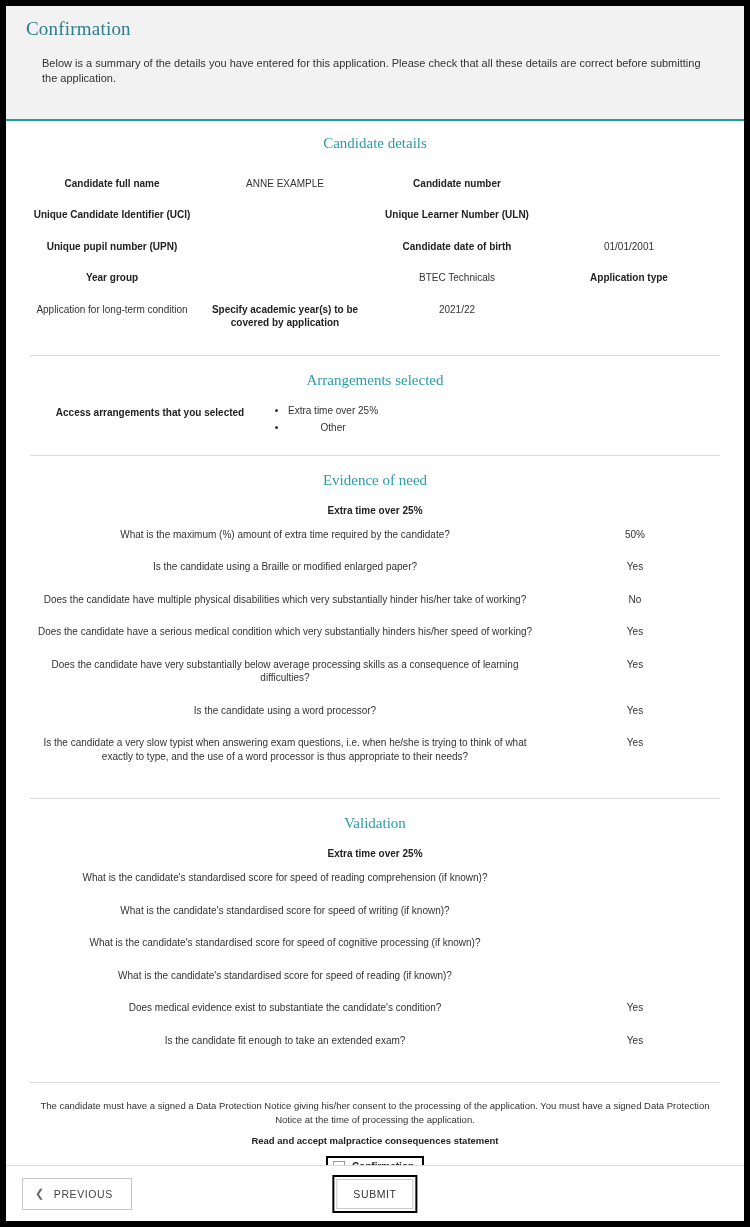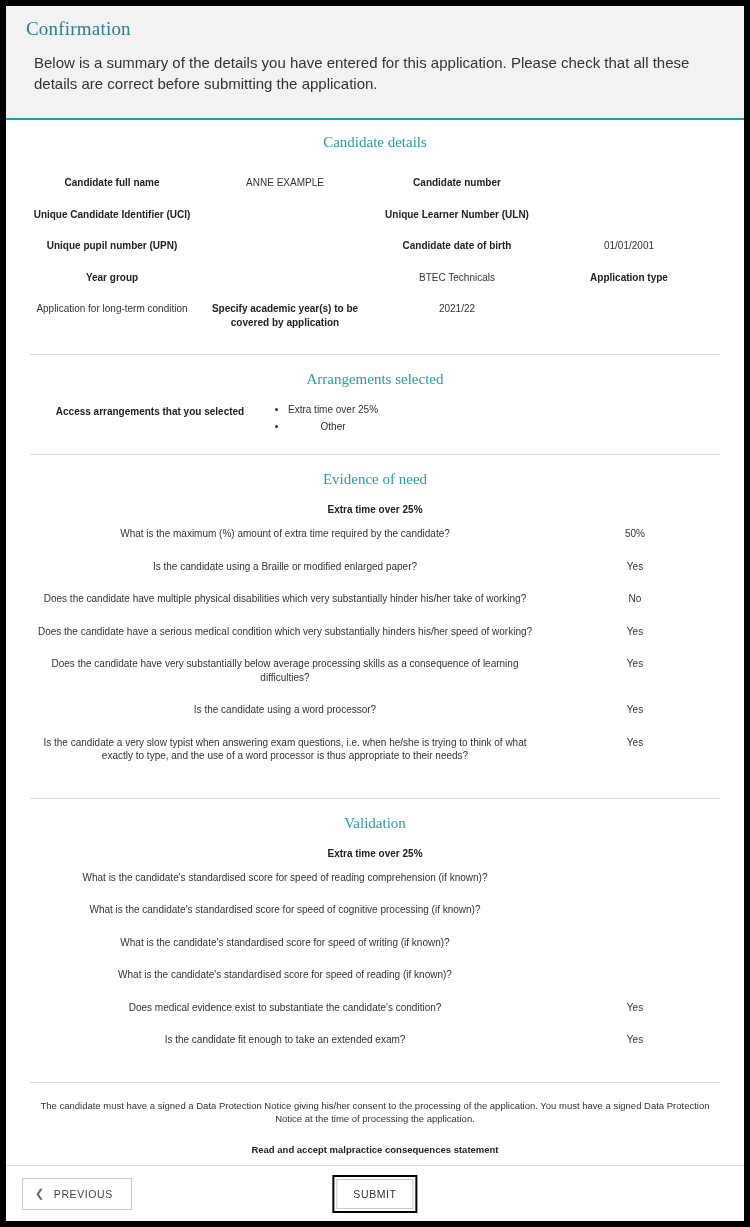--- a/index.html
+++ b/index.html
@@ -29,22 +29,22 @@
   }
   .header h1 {
     margin: 0 0 12px 0;
     font-family: "Liberation Serif", serif;
     font-size: 19px;
     font-weight: normal;
     color: #2a7d8c;
     letter-spacing: 0.2px;
   }
   .header p {
-    margin: 8px;
-    font-size: 15px;
+    margin: 16px;
+    font-size: 11px;
     color: #333;
     line-height: 1.4;
   }
   .body {
     padding: 14px 24px 0 24px;
     text-align: center;
   }
   .section-title {
     font-family: "Liberation Serif", serif;
     font-size: 15px;
@@ -117,21 +117,21 @@
     padding-right: 10px;
   }
   .qa-a {
     flex: 1 1 auto;
   }
   
   .statement {
     font-size: 9.5px;
     color: #333;
     line-height: 1.45;
-    margin-bottom: 18px;
+    margin-bottom: 8px;
   }
   .malpractice {
     font-size: 9.5px;
     font-weight: bold;
     color: #222;
     margin-bottom: 10px;
   }
   .confirm-box {
     display: inline-flex;
     align-items: center;
@@ -300,25 +300,25 @@
 
       <div class="section">
         <div class="section-title">Validation</div>
         <div class="sub-head">Extra time over 25%</div>
 
         <div class="qa-row">
           <div class="qa-q">What is the candidate's standardised score for speed of reading comprehension (if known)?</div>
           <div class="qa-a"></div>
         </div>
         <div class="qa-row">
+          <div class="qa-q">What is the candidate's standardised score for speed of writing (if known)?</div>
+          <div class="qa-a"></div>
+        </div>
+        <div class="qa-row">
           <div class="qa-q">What is the candidate's standardised score for speed of cognitive processing (if known)?</div>
-          <div class="qa-a"></div>
-        </div>
-        <div class="qa-row">
-          <div class="qa-q">What is the candidate's standardised score for speed of writing (if known)?</div>
           <div class="qa-a"></div>
         </div>
         <div class="qa-row">
           <div class="qa-q">What is the candidate's standardised score for speed of reading (if known)?</div>
           <div class="qa-a"></div>
         </div>
         <div class="qa-row">
           <div class="qa-q">Does medical evidence exist to substantiate the candidate's condition?</div>
           <div class="qa-a">Yes</div>
         </div>

